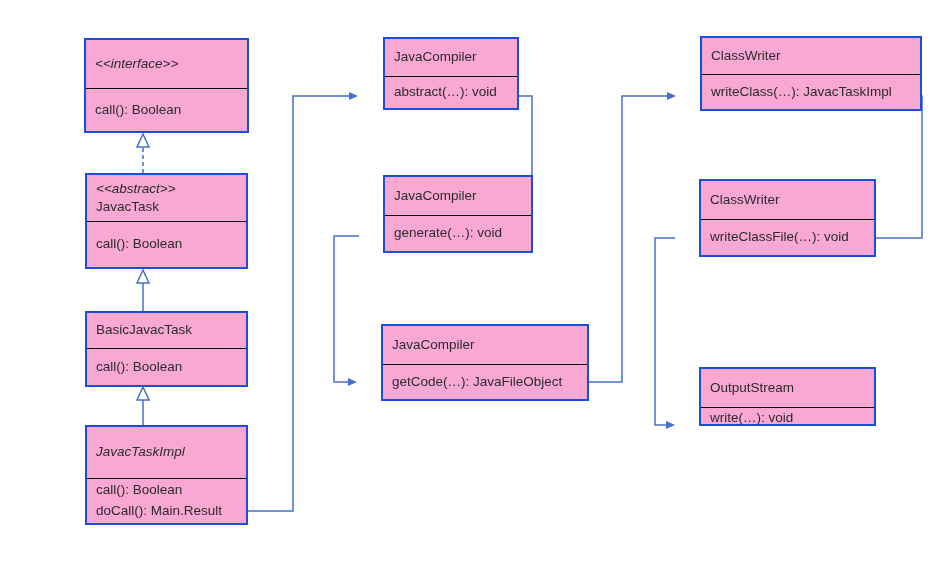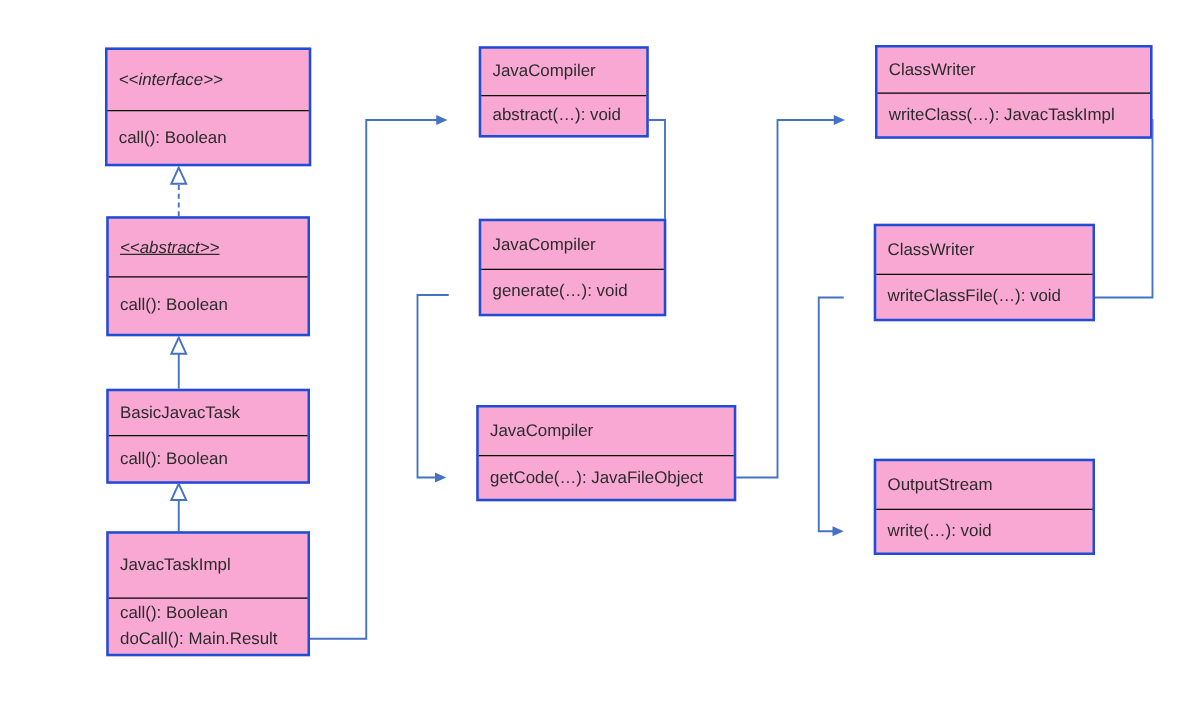--- a/index.html
+++ b/index.html
@@ -104,39 +104,40 @@
   <div class="uml-box" style="left:60px; top:38px; width:165px; height:95px;">
     <div class="uml-title" style="height:49px;">
       <div class="stereotype">&lt;&lt;interface&gt;&gt;</div>
     </div>
     <div class="uml-methods">
       <div class="method">call(): Boolean</div>
     </div>
   </div>
 
   <div class="uml-box" style="left:61px; top:173px; width:163px; height:96px;">
-    <div class="uml-title" style="height:47px;text-decoration:underline;">
+    <div class="uml-title" style="height:47px;">
       <div class="stereotype">&lt;&lt;abstract&gt;&gt;</div>
+      <div class="cls-name">JavacTask</div>
     </div>
     <div class="uml-methods">
       <div class="method">call(): Boolean</div>
     </div>
   </div>
 
   <div class="uml-box" style="left:61px; top:311px; width:163px; height:76px;">
     <div class="uml-title" style="height:36px;">
       <div class="cls-name">BasicJavacTask</div>
     </div>
     <div class="uml-methods">
       <div class="method">call(): Boolean</div>
     </div>
   </div>
 
   <div class="uml-box" style="left:61px; top:425px; width:163px; height:100px;">
-    <div class="uml-title" style="height:52px;">
+    <div class="uml-title" style="height:52px;font-style:italic;">
       <div class="cls-name">JavacTaskImpl</div>
     </div>
     <div class="uml-methods">
       <div class="method">call(): Boolean</div>
       <div class="method">doCall(): Main.Result</div>
     </div>
   </div>
 
   <div class="uml-box" style="left:359px; top:37px; width:136px; height:73px;">
     <div class="uml-title" style="height:38px;">
@@ -176,21 +177,21 @@
 
   <div class="uml-box" style="left:675px; top:179px; width:177px; height:78px;">
     <div class="uml-title" style="height:39px;">
       <div class="cls-name">ClassWriter</div>
     </div>
     <div class="uml-methods">
       <div class="method">writeClassFile(…): void</div>
     </div>
   </div>
 
-  <div class="uml-box" style="left:675px; top:367px; width:177px; height:77px;">
+  <div class="uml-box" style="left:675px; top:367px; width:177px; height:59px;">
     <div class="uml-title" style="height:39px;">
       <div class="cls-name">OutputStream</div>
     </div>
     <div class="uml-methods">
       <div class="method">write(…): void</div>
     </div>
   </div>
 
 </div>
 

